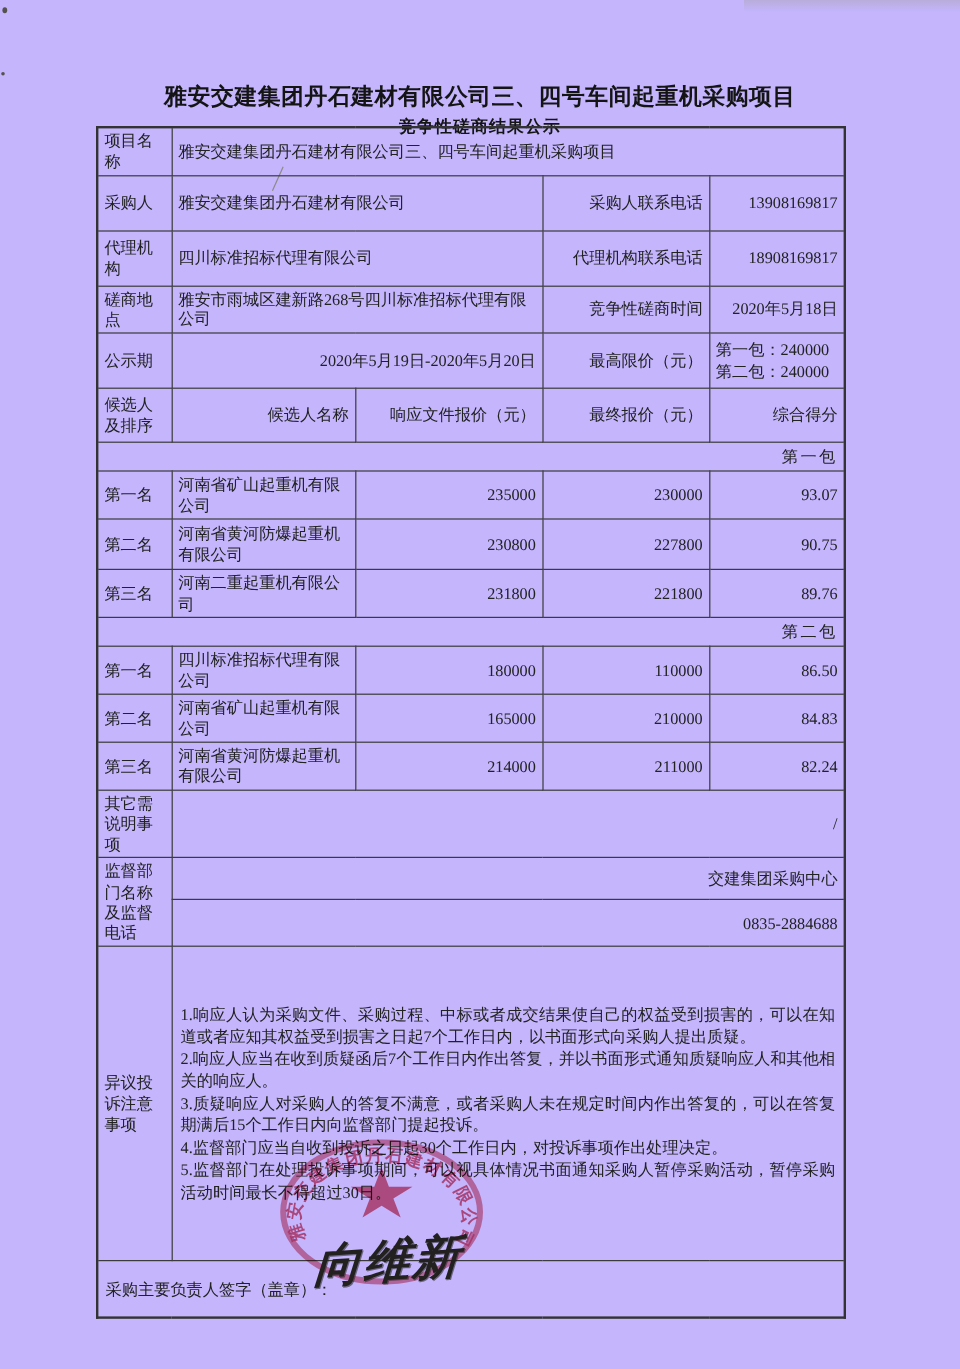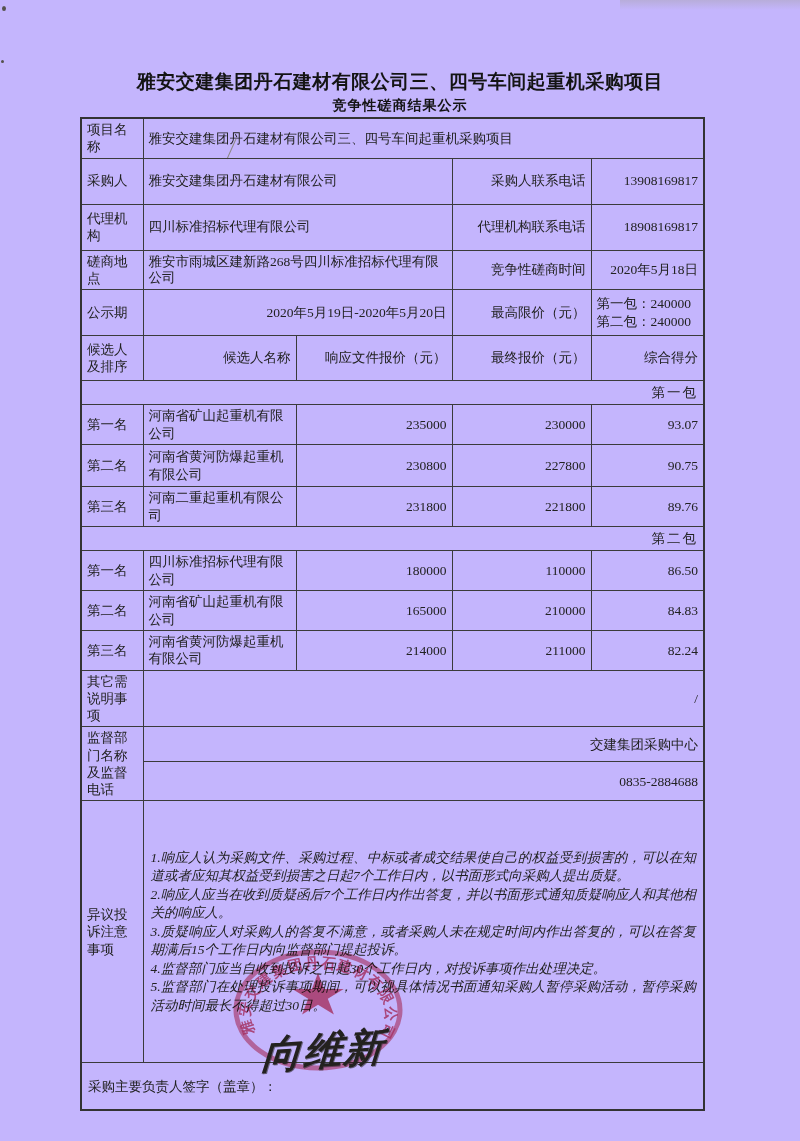--- a/index.html
+++ b/index.html
@@ -28,42 +28,42 @@
   .title-wrap{
     position:absolute;top:70px;left:0;width:100%;
     text-align:center;
     font-family:"Liberation Sans","DejaVu Sans",sans-serif;
     font-weight:bold;color:#141414;
   }
   .title-line1{font-size:19px;line-height:24px;letter-spacing:.5px;}
   .title-line2{font-size:14px;line-height:23px;letter-spacing:1px;}
 
   table.doc{
-    position:absolute;left:80px;top:117px;
+    position:absolute;left:80px;top:105px;
     width:623px;table-layout:fixed;
     border-collapse:collapse;
     font-size:13.5px;line-height:1.28;
   }
   table.doc td{
     border:1px solid #3b3b3b;
     padding:2px 5px;
     vertical-align:middle;
     overflow:hidden;
     color:#222;
   }
   table.doc{border:2px solid #333;}
   td.lbl{padding-left:4px;padding-right:2px;}
   .c{text-align:right;}
   .sec{text-align:right;letter-spacing:2px;}
   .notice{
     padding:6px 7px !important;
     font-size:13.5px;line-height:18.5px;
     text-align:justify;
   }
-  .notice p{margin:0;font-style:italic;}
+  .notice p{margin:0;}
   .sign-cell{font-size:13.5px;padding-left:6px !important;}
 
   .stamp{position:absolute;left:230px;top:948px;width:176px;height:130px;
          pointer-events:none;mix-blend-mode:multiply;opacity:.92;}
   .signature{
     position:absolute;left:262px;top:1024px;
     font-family:"DejaVu Sans",sans-serif;
     font-size:39px;font-weight:bold;font-style:italic;
     color:#23211f;
     transform:rotate(-4deg) skewX(-8deg);

